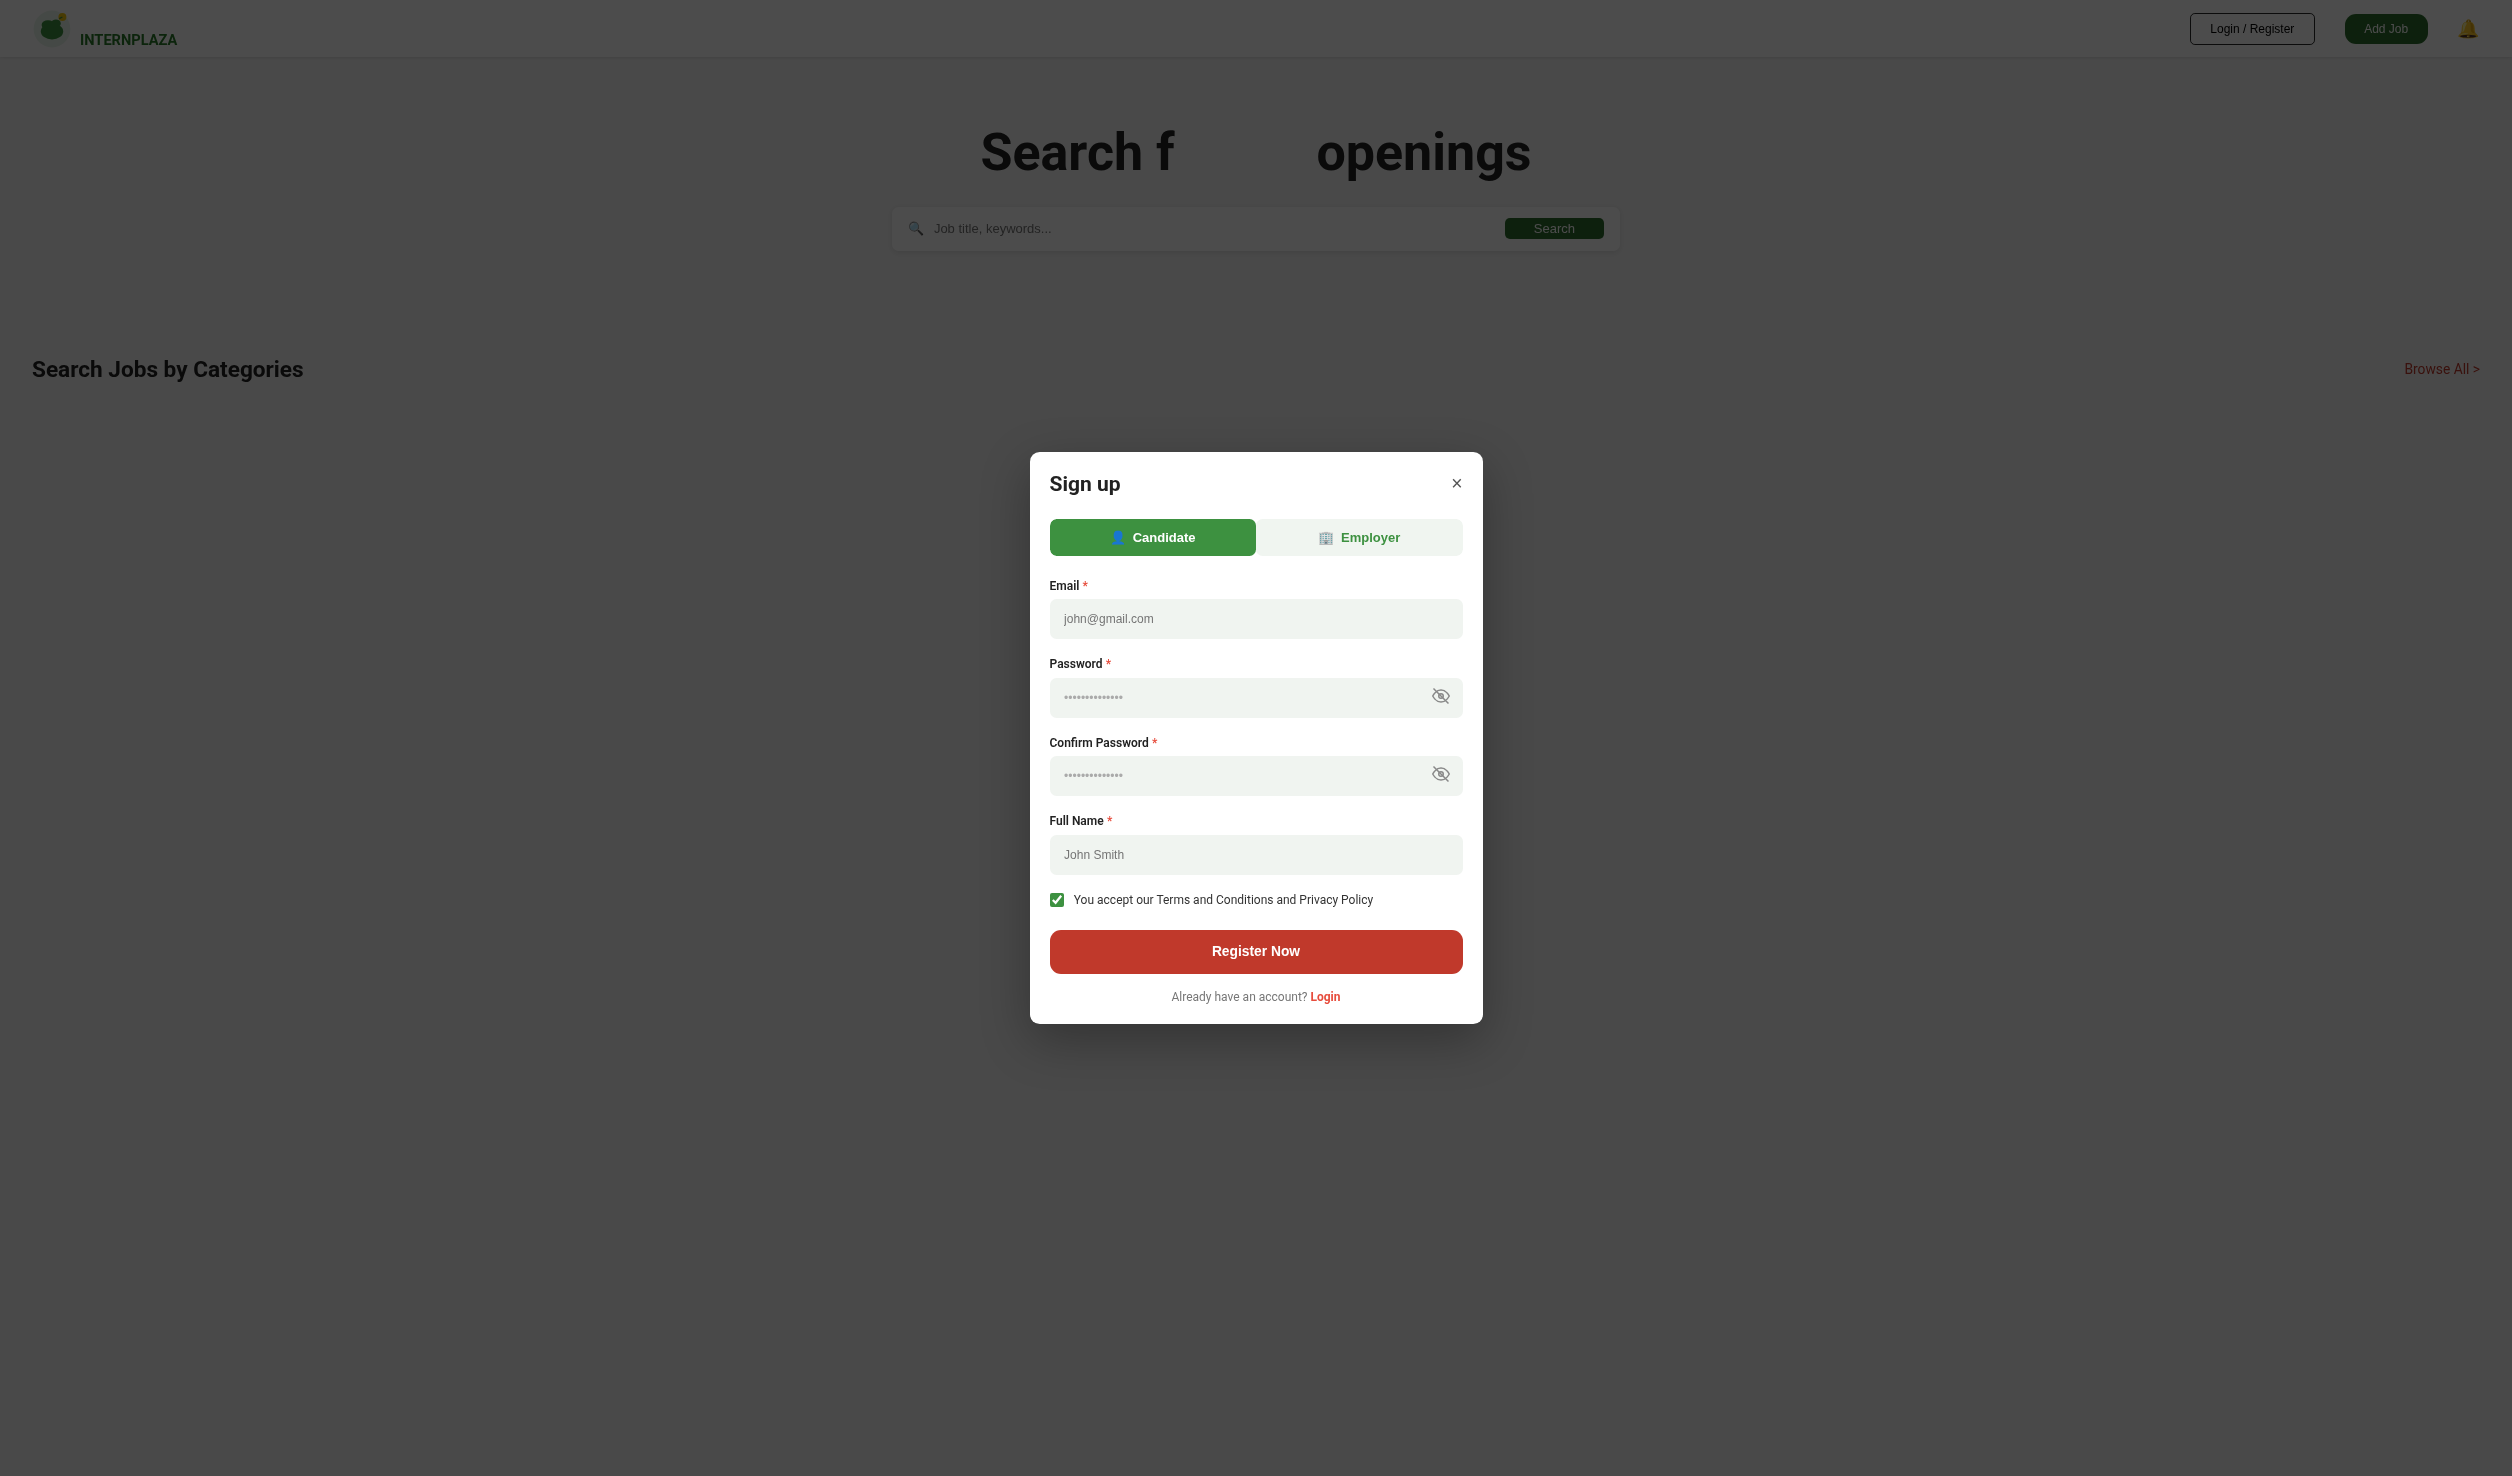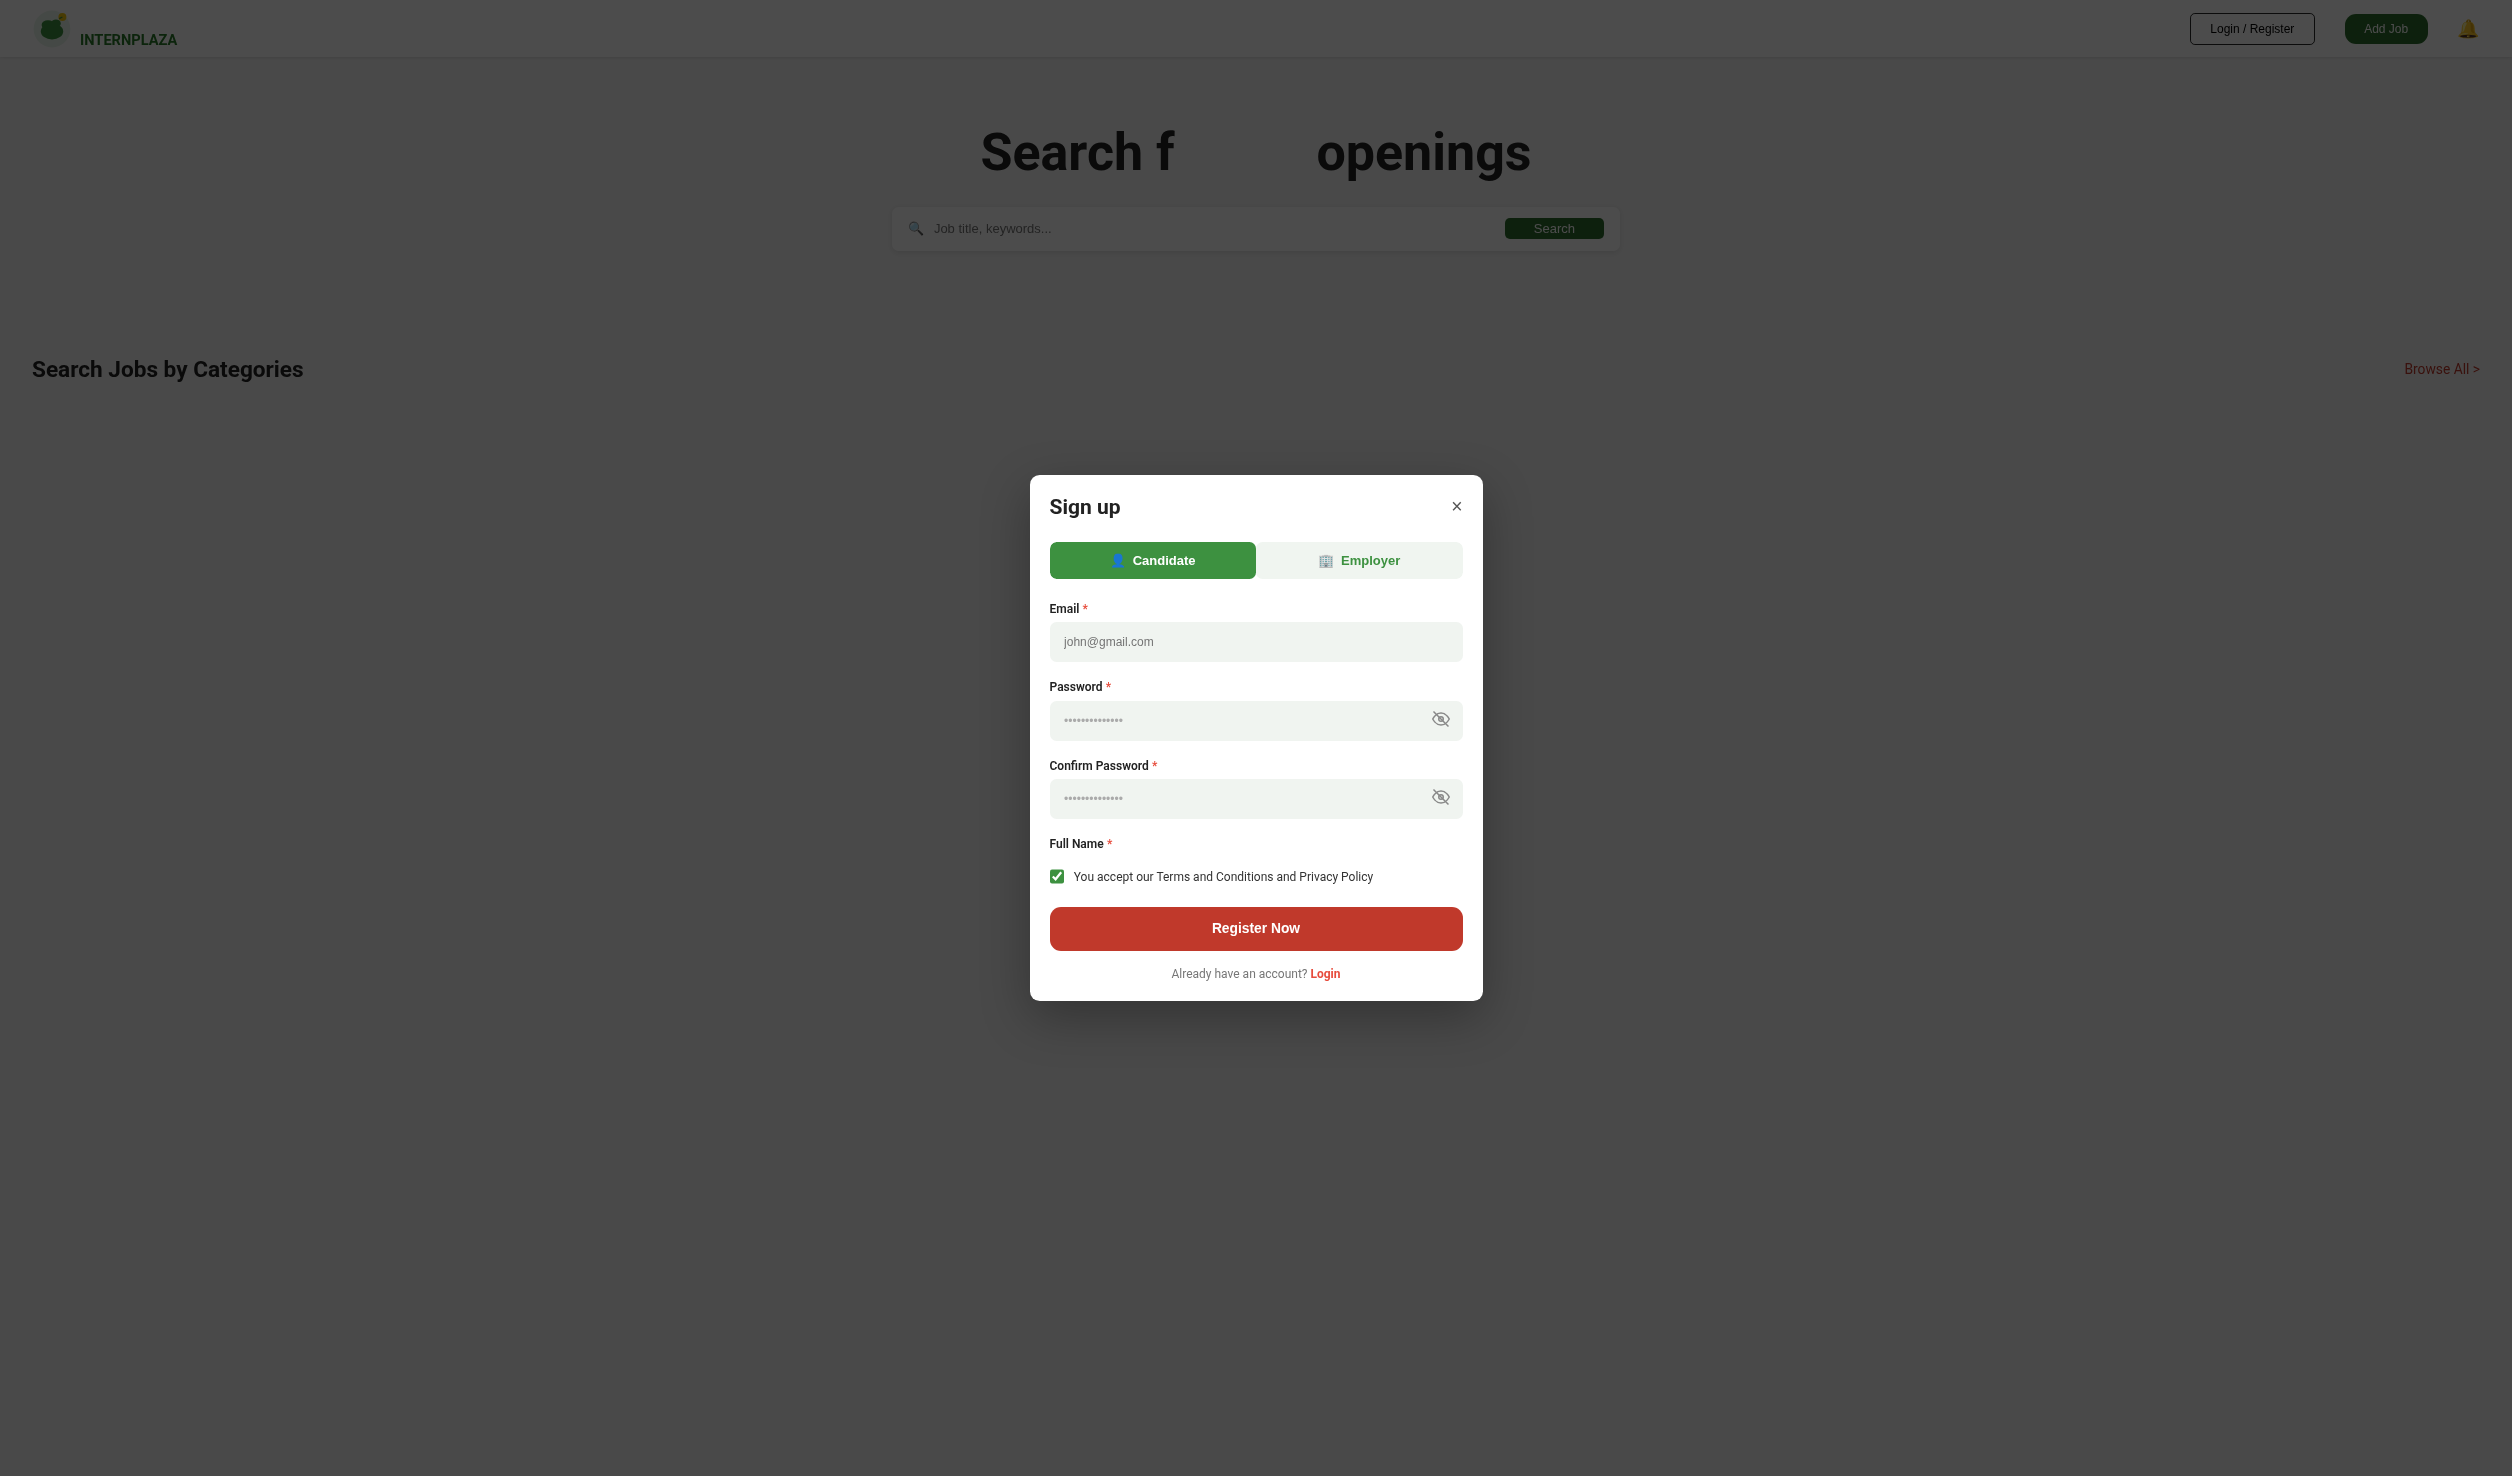--- a/index.html
+++ b/index.html
@@ -399,20 +399,23 @@
         </span>
       </div>
     </div>
 
     
     <div class="form-group">
       <div class="form-label">
         <span>Full Name</span>
         <span class="required-star">*</span>
       </div>
+      <div class="form-input-wrapper">
+        <input class="form-input" type="text" placeholder="John Smith" style="">
+      </div>
     </div>
 
     
     <div class="checkbox-row">
       <input type="checkbox" class="checkbox-input" checked="" style="">
       <label class="checkbox-label">You accept our Terms and Conditions and Privacy Policy</label>
     </div>
 
     
     <button class="register-btn">Register Now</button>

